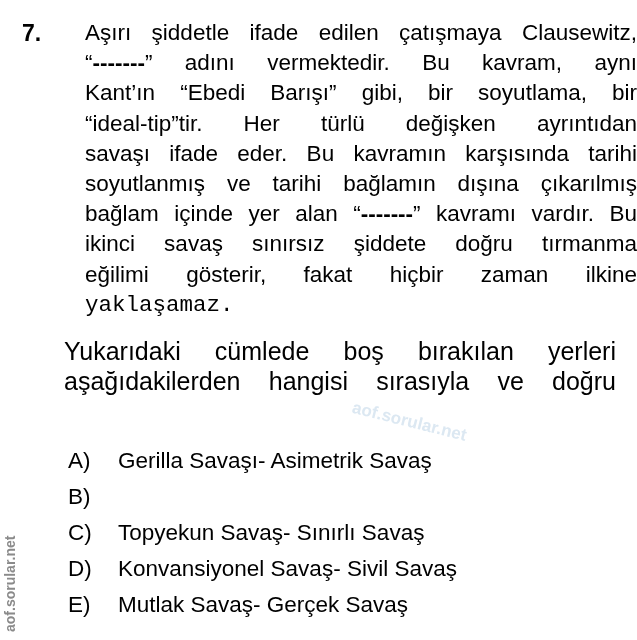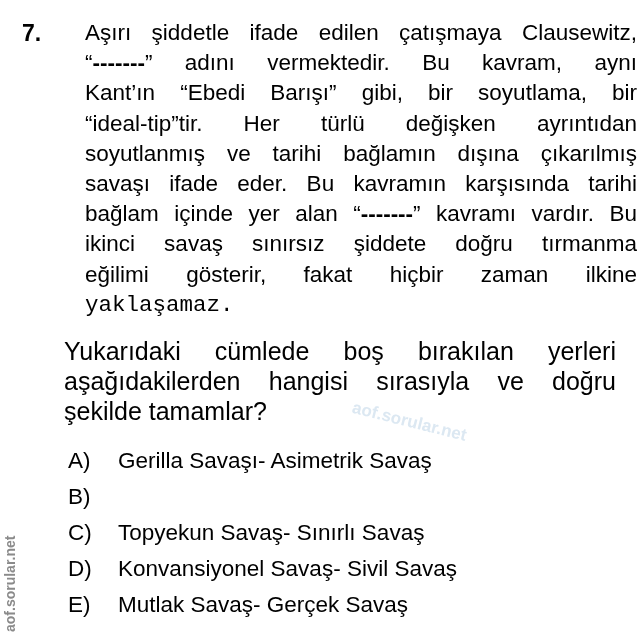--- a/index.html
+++ b/index.html
@@ -21,32 +21,31 @@
 </head>
 <body>
 
 <div class="qnum">7.</div>
 
 <div class="stem">
   <span class="ln">Aşırı şiddetle ifade edilen çatışmaya Clausewitz,</span>
   <span class="ln"><span>“</span><span class="blank">-------</span><span>” adını vermektedir. Bu kavram, aynı</span></span>
   <span class="ln">Kant’ın “Ebedi Barışı” gibi, bir soyutlama, bir</span>
   <span class="ln">“ideal-tip”tir. Her türlü değişken ayrıntıdan</span>
+  <span class="ln">savaşı ifade eder. Bu kavramın karşısında tarihi</span>
   <span class="ln">soyutlanmış ve tarihi bağlamın dışına çıkarılmış</span>
-  <span class="ln">savaşı ifade eder. Bu kavramın karşısında tarihi</span>
   <span class="ln"><span>bağlam içinde yer alan “</span><span class="blank">-------</span><span>” kavramı vardır. Bu</span></span>
   <span class="ln">ikinci savaş sınırsız şiddete doğru tırmanma</span>
   <span class="ln">eğilimi gösterir, fakat hiçbir zaman ilkine</span>
   <span class="ln last">yaklaşamaz.</span>
 </div>
 
 <div class="prompt">
   <span class="ln">Yukarıdaki cümlede boş bırakılan yerleri</span>
   <span class="ln">aşağıdakilerden hangisi sırasıyla ve doğru</span>
-  <span class="ln last">şekilde tamamlar?</span>
 </div>
 
 <div class="wm-diag">aof.sorular.net</div>
 
 <div class="options">
   <div class="opt">
     <span class="lbl">A)</span>
     <span>Gerilla Savaşı- Asimetrik Savaş</span>
   </div>
   <div class="opt">

